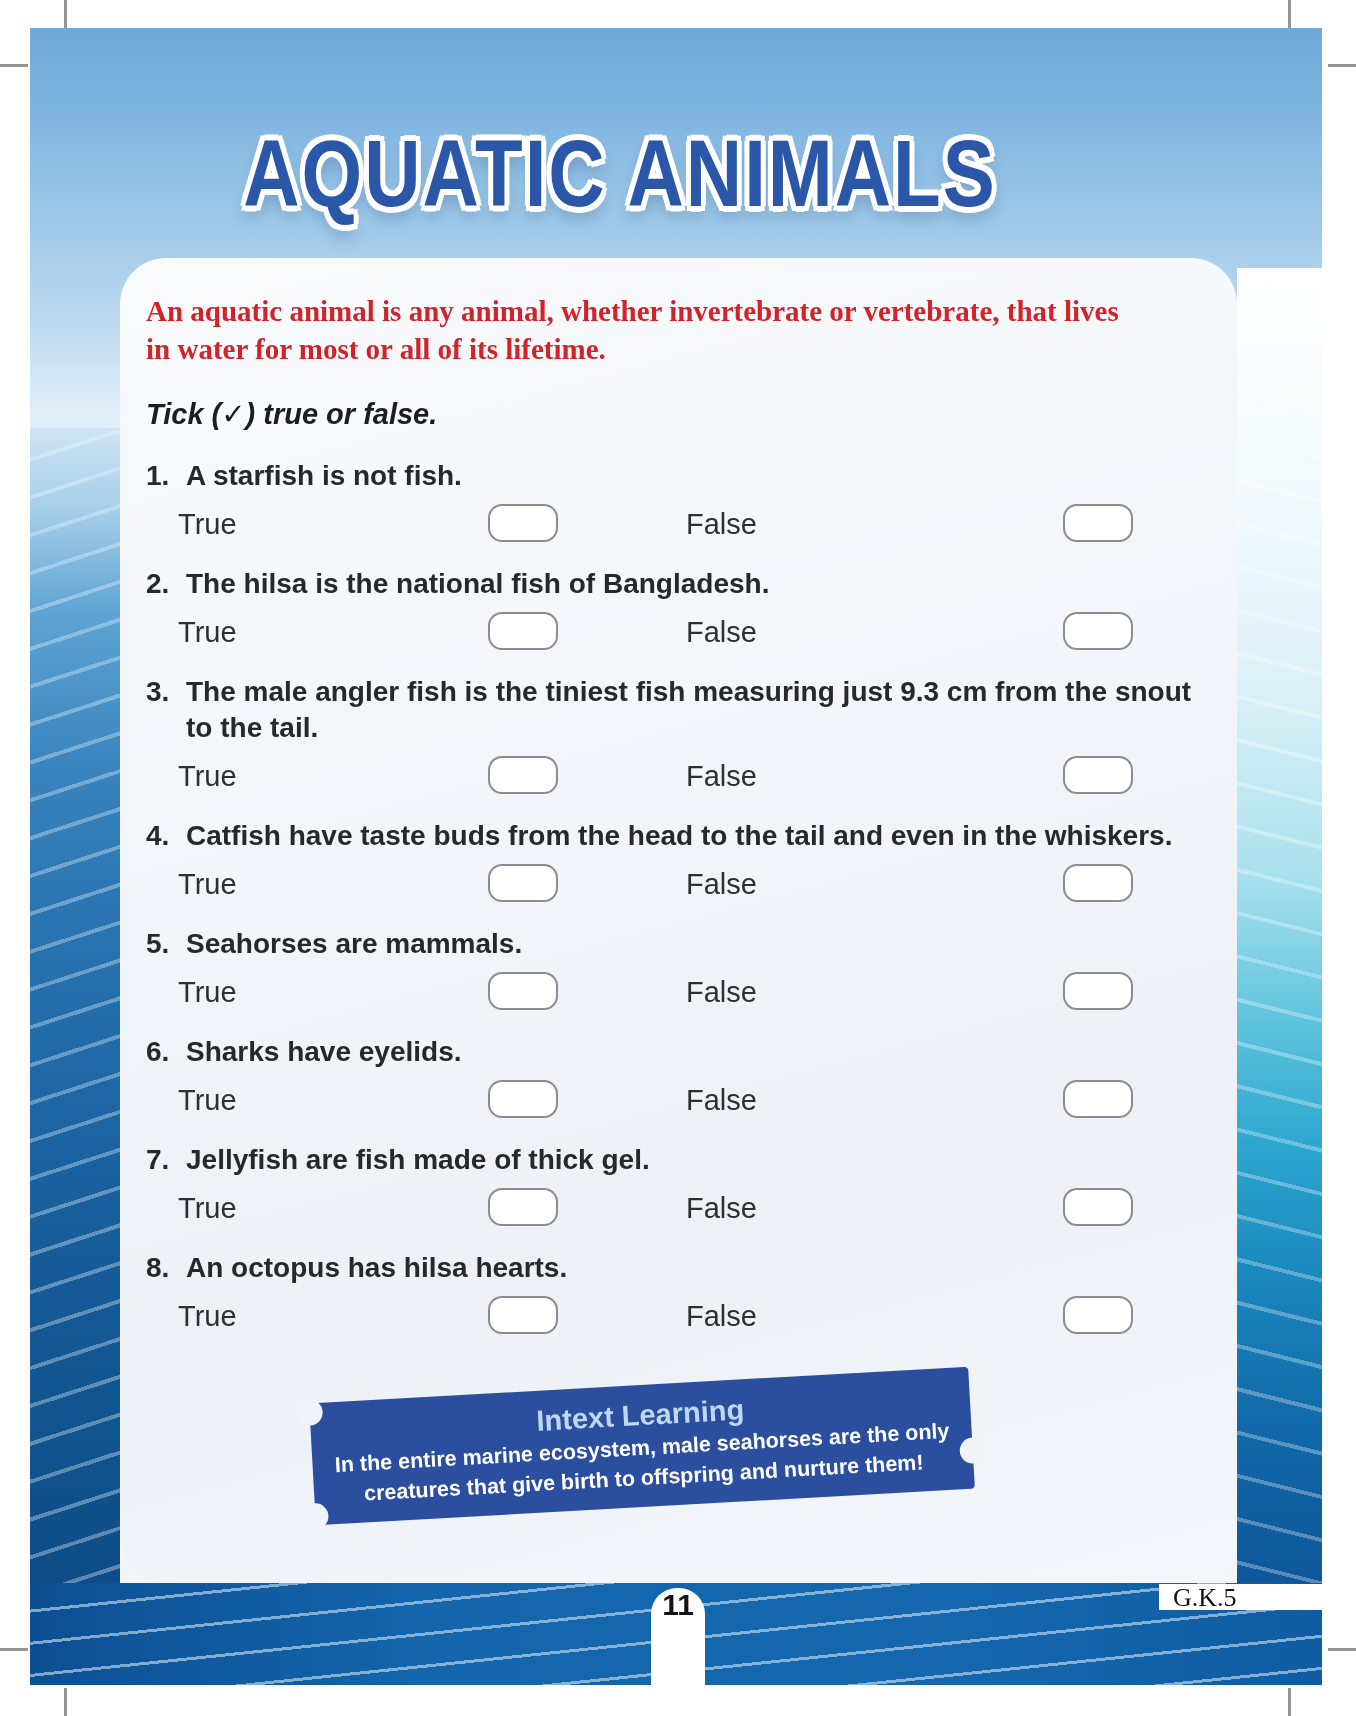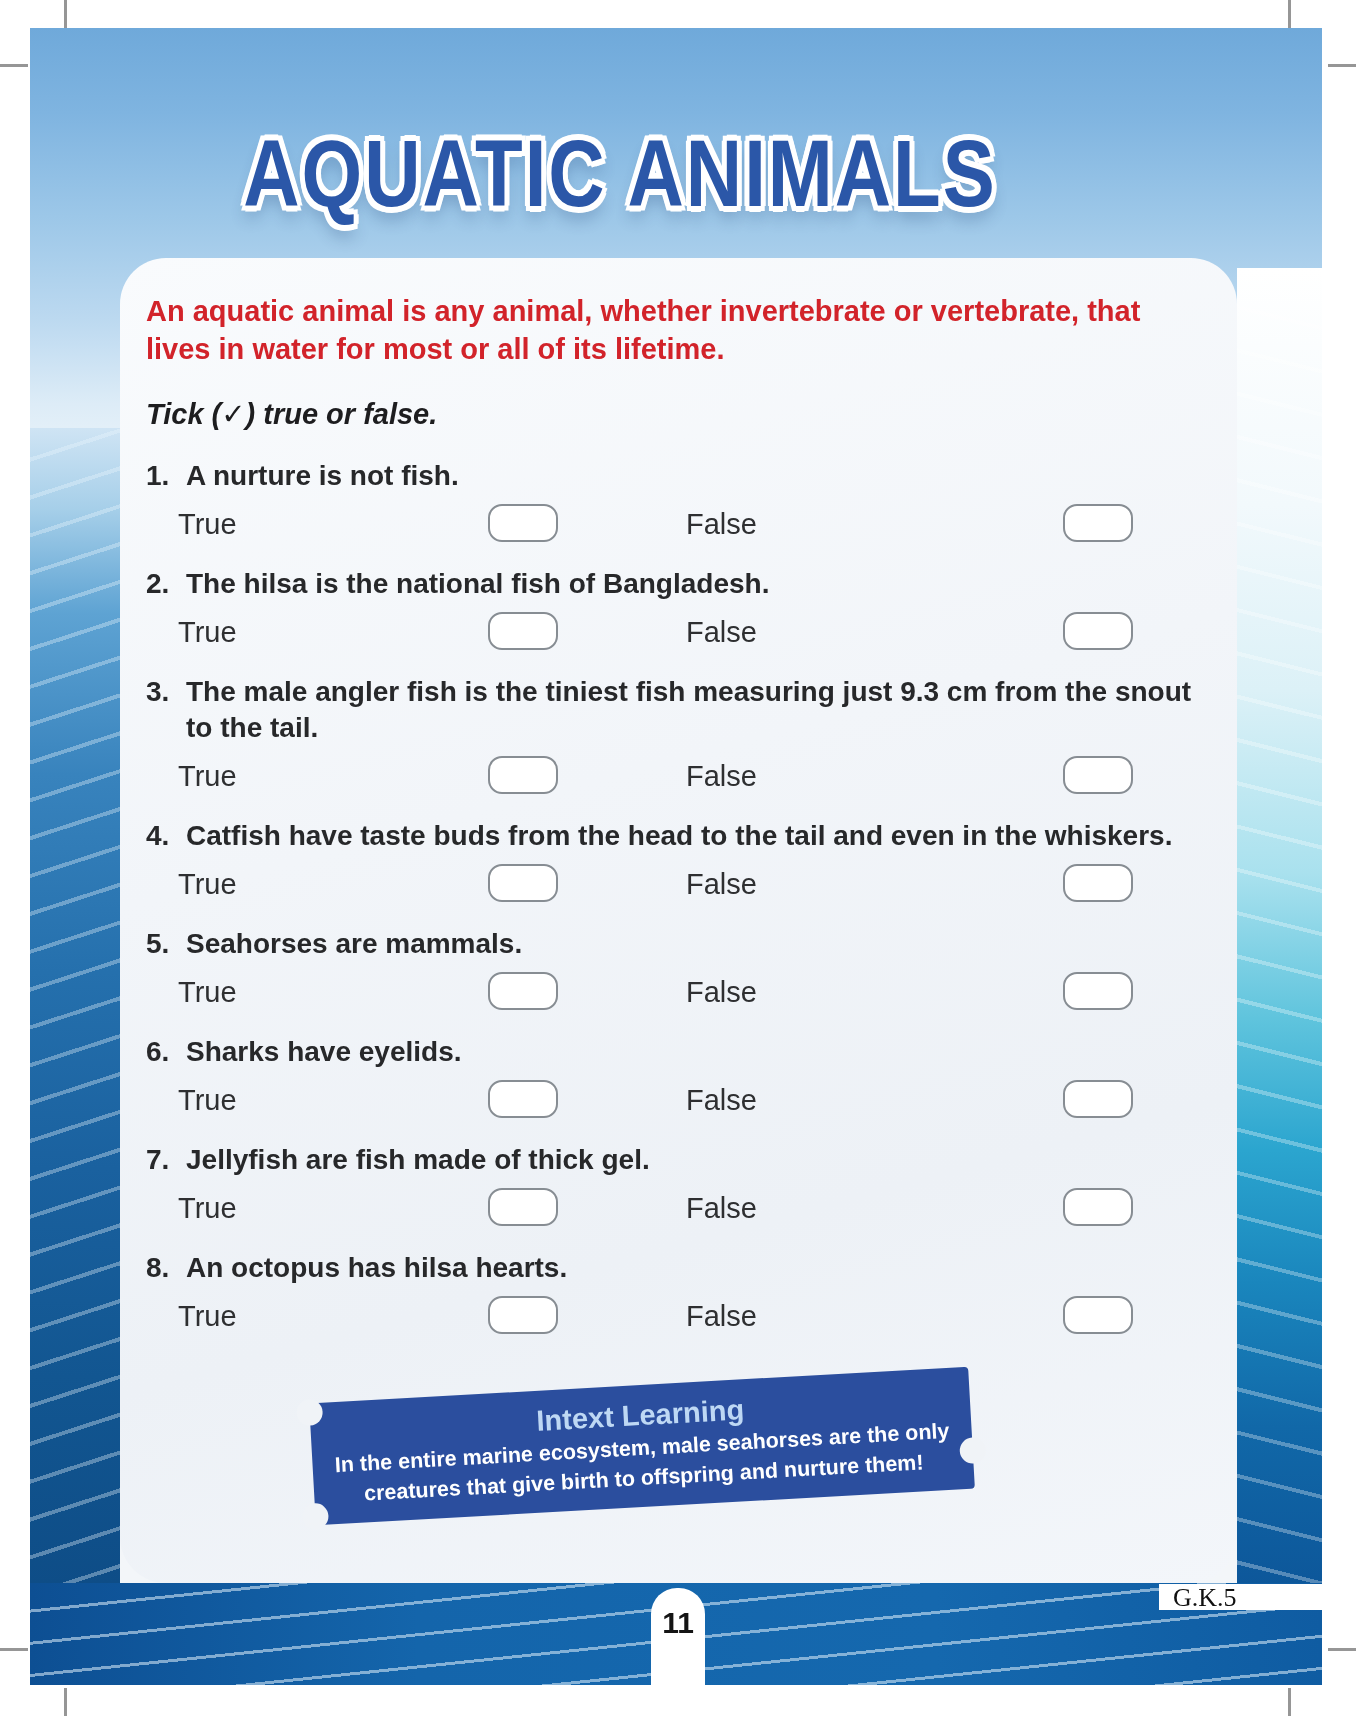--- a/index.html
+++ b/index.html
@@ -57,20 +57,21 @@
 
   
   .panel {
     position:absolute; left:120px; top:258px; width:1117px; height:1325px;
     border-radius:46px; box-sizing:border-box; padding:34px 30px 0 26px;
     background:linear-gradient(165deg,#f9fbfd 0%,#f2f5f9 40%,#edf1f6 70%,#f3f6fa 100%);
   }
   .intro {
     margin:0; width:995px; font-size:29px; line-height:38px; font-weight:700;
     color:var(--intro-red,#d2232a);
+    font-family:Liberation Serif, serif;
   }
   .instruction { margin:28px 0 0 0; font-size:29px; line-height:36px; font-weight:700; color:#1d1d1f;font-style:italic; }
   .questions { margin-top:26px; }
   .q-line { margin:0 0 10px 0; font-size:28px; line-height:36px; font-weight:700; color:#27282a; display:flex; }
   .q-num { flex:0 0 40px; }
   .q-text { flex:1 1 auto; max-width:1021px; }
   .tf-row { position:relative; height:38px; margin-bottom:24px; }
   .tf-label { position:absolute; top:3px; font-size:29px; line-height:34px; font-weight:400; color:#2e2f31; }
   .tf-label.true-pos  { left:32px; }
   .tf-label.false-pos { left:540px; }
@@ -93,21 +94,21 @@
   .notch { position:absolute; width:26px; height:26px; border-radius:50%; background:#f0f3f7; }
   .notch.n-lt { left:-13px; top:-4px; }
   .notch.n-lb { left:-13px; bottom:-4px; }
   .notch.n-rm { right:-13px; top:58%; }
 
   
   .page-tab {
     position:absolute; left:651px; top:1588px; width:54px; height:100px;
     background:#ffffff; border-radius:26px 26px 0 0; text-align:center;
   }
-  .page-tab span { display:inline-block; margin-top:18px; font-size:30px; font-weight:600; color:#141414; }
+  .page-tab span { display:inline-block; margin-top:0; font-size:30px; font-weight:600; color:#141414; }
   .book-code {
     position:absolute; left:1143px; top:1584px; width:179px; height:26px;
     background:#ffffff; font-family:"Liberation Serif","DejaVu Serif",serif;
     font-size:26px; line-height:27px; color:#111; padding-left:14px; box-sizing:border-box;margin-left:16px;
   }
 </style>
 </head>
 <body>
 
 <div class="page">
@@ -130,21 +131,21 @@
 
   <h1 class="title">Aquatic Animals</h1>
 
   <div class="panel">
     <p class="intro">An aquatic animal is any animal, whether invertebrate or vertebrate, that lives in water for most or all of its lifetime.</p>
     <p class="instruction">Tick (✓) true or false.</p>
     <div class="questions">
   <div class="q-block">
     <div class="q-line">
       <span class="q-num">1.</span>
-      <span class="q-text">A nurture is not fish.</span>
+      <span class="q-text">A starfish is not fish.</span>
     </div>
     <div class="tf-row">
       <span class="tf-label true-pos">True</span>
       <span class="tf-box box-true"></span>
       <span class="tf-label false-pos">False</span>
       <span class="tf-box box-false"></span>
     </div>
   </div>
 
   <div class="q-block">

